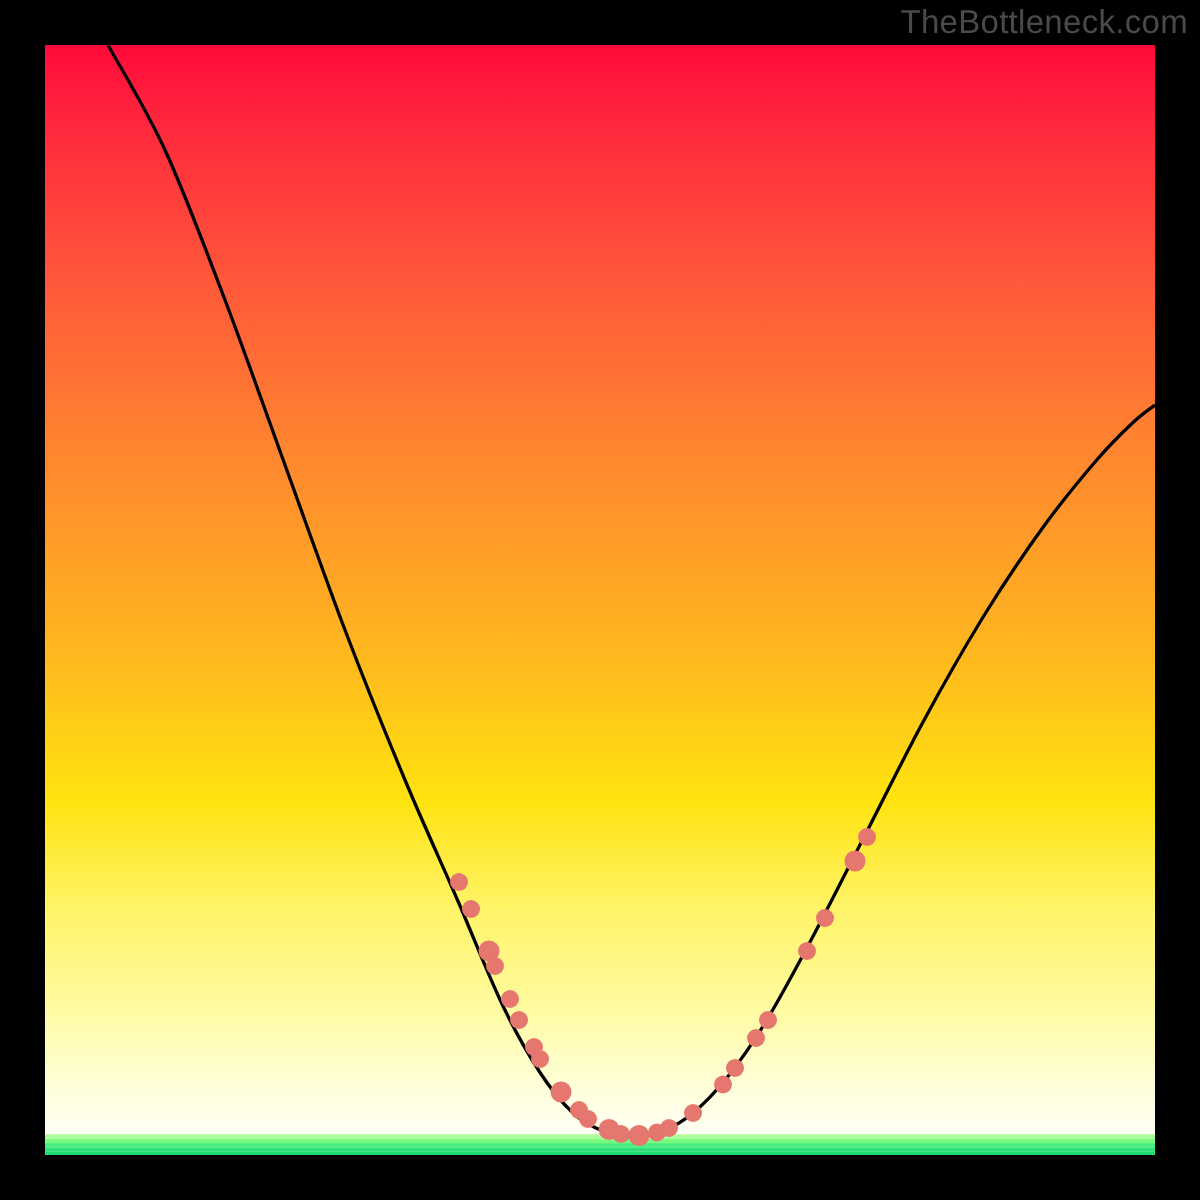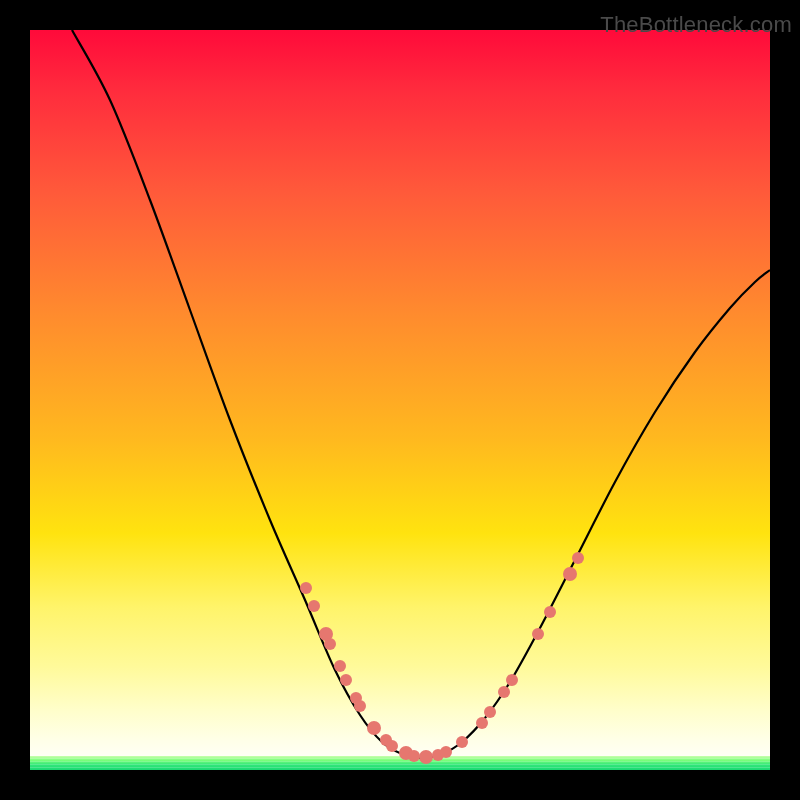--- a/index.html
+++ b/index.html
@@ -65,21 +65,21 @@
   svg.curve {
     position: absolute;
     left: 0;
     top: 0;
     width: 740px;
     height: 740px;
     overflow: visible;
   }
   .watermark {
     position: absolute;
-    top: 12px;
+    top: 2px;
     right: 8px;
     color: #4a4a4a;
     font-size: 22px;
     font-weight: 400;
     letter-spacing: 0.2px;
     user-select: none;
   }
 </style>
 </head>
 <body>

